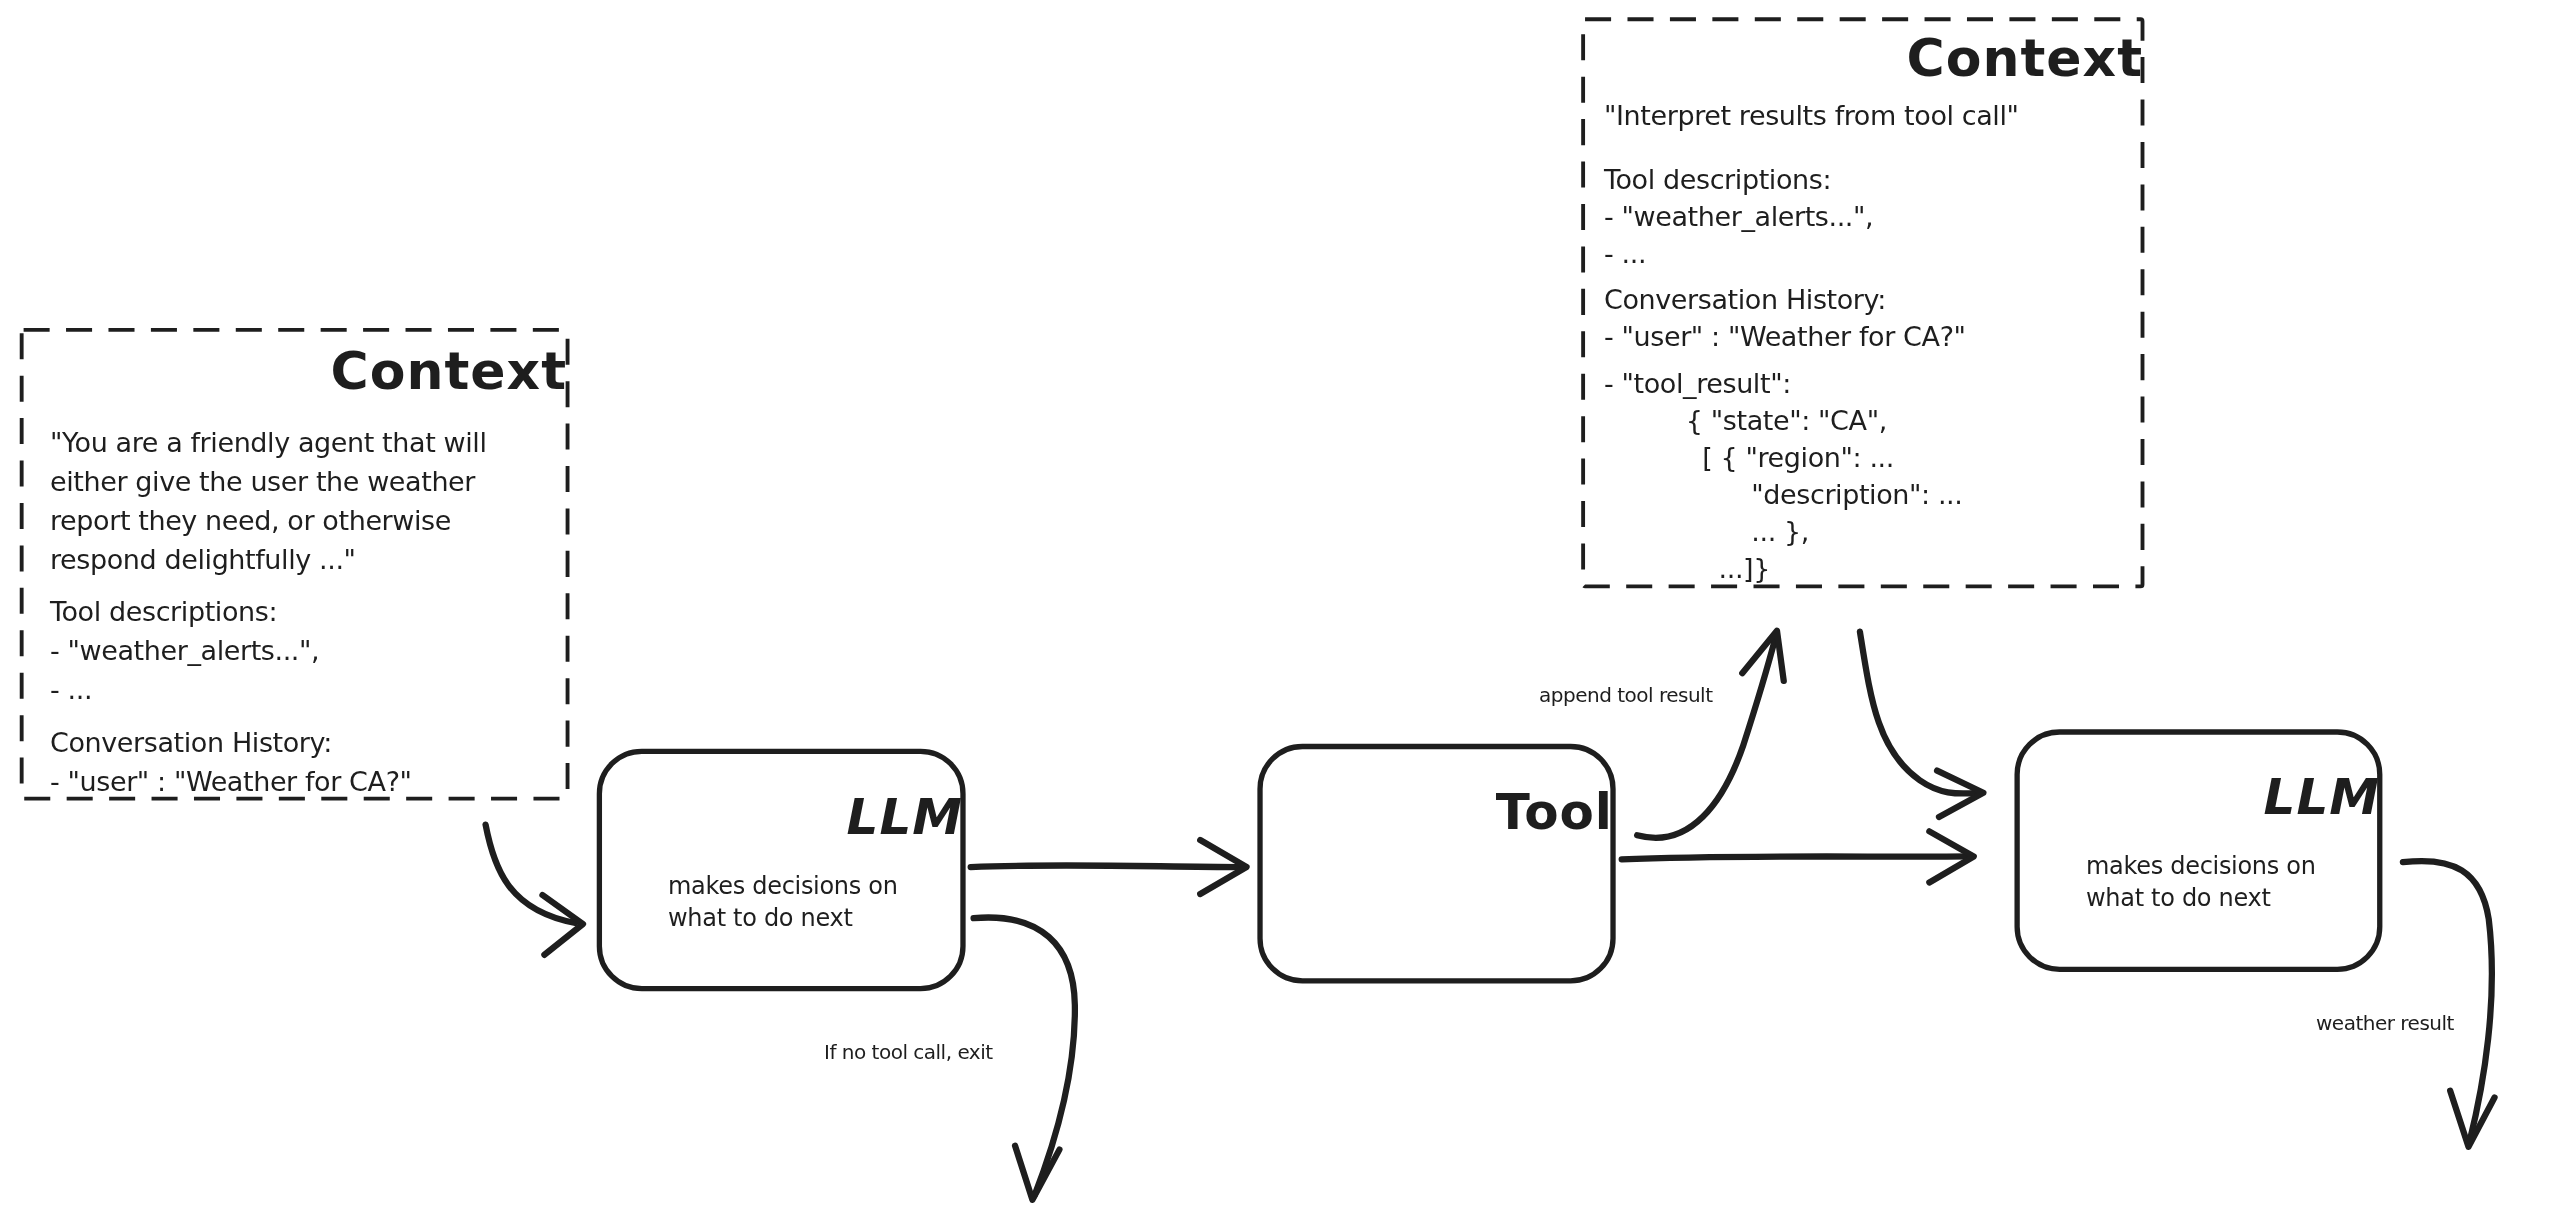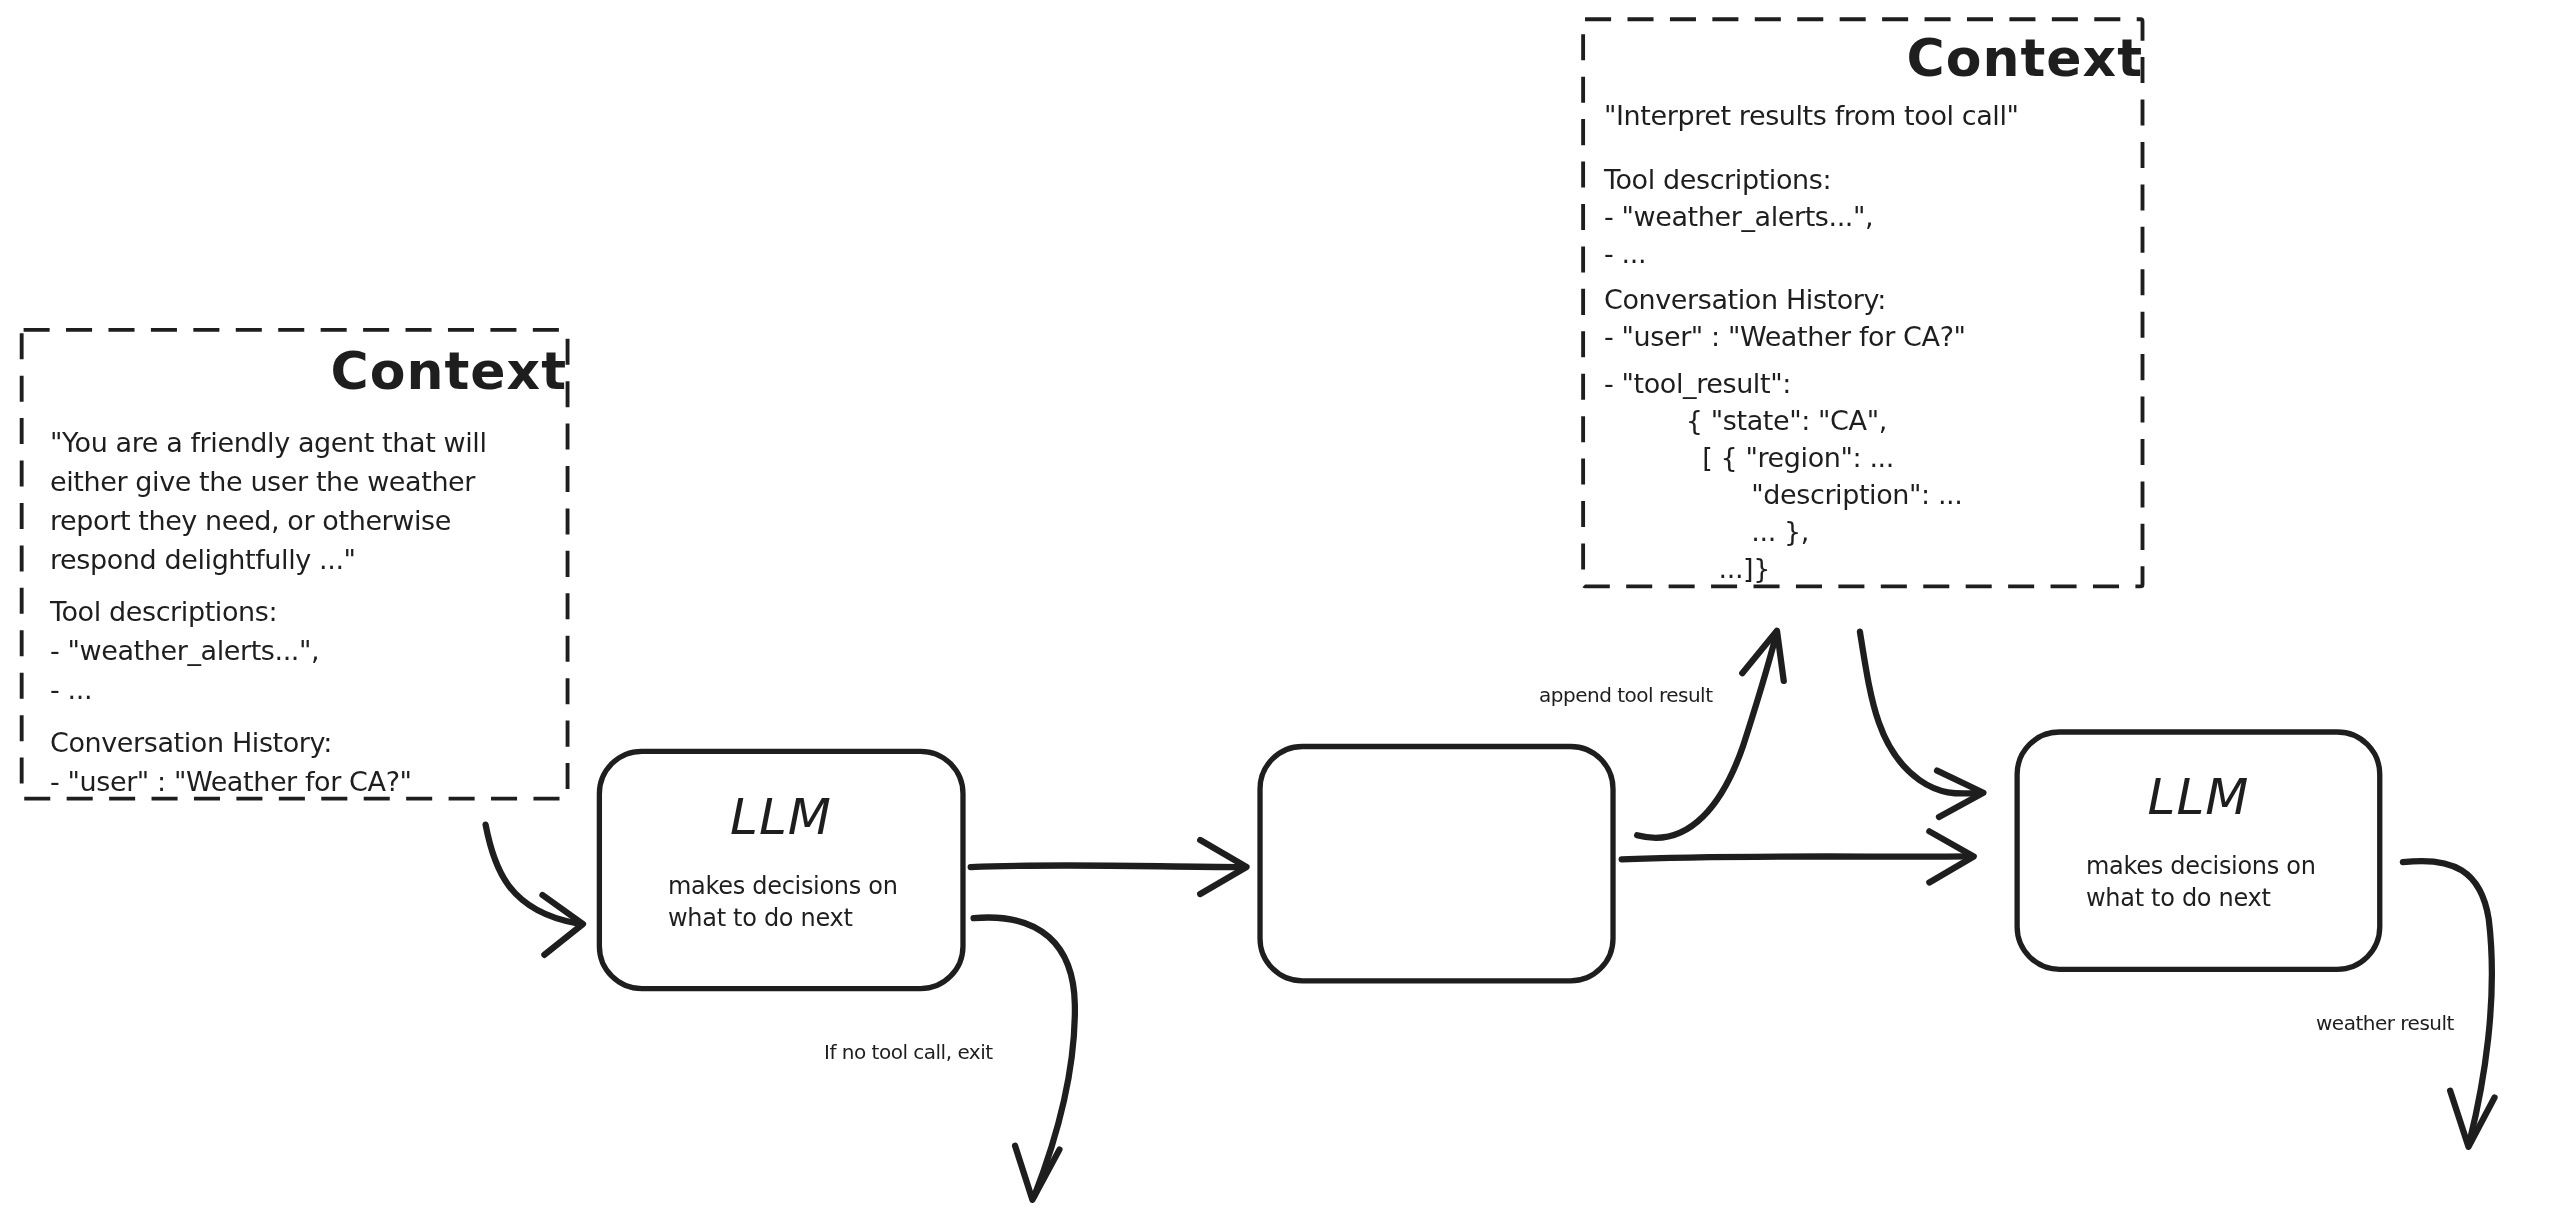--- a/index.html
+++ b/index.html
@@ -26,22 +26,22 @@
   .ctx-left .ctx-title { margin-top: 9.6px; }
   .ctx-left .ctx-para { margin-left: 29px; margin-right: 9.6px; }
   .ctx-left .p-first { margin-top: 21px; }
   .ctx-top .ctx-title { margin-top: 7.7px; }
   .ctx-top .ctx-para { margin-left: 21px; margin-right: 5.8px; margin-top: 9.6px; }
   .ctx-top .p-first { margin-top: 7.7px; }
   .ctx-top .p-tools { margin-top: 27px; }
 
   .node { position: absolute; box-sizing: border-box; text-align: center; }
   .node-title {
-    font-size: 50px; font-weight: normal; letter-spacing: 1px;
-    margin-top: 37px; line-height: 56px;
+    font-size: 50px; font-weight: bold; letter-spacing: 1px;
+    margin-top: 37px; line-height: 56px; text-align: right;
   }
   .title-italic { font-style: italic; }
   .node-sub {
     white-space: pre-wrap; text-align: left; font-size: 24px; line-height: 32px;
     letter-spacing: -0.3px; margin-top: 25px; margin-left: 69px;
   }
 
   .edge-label {
     position: absolute; font-size: 20px; letter-spacing: -0.5px;
     white-space: nowrap;
@@ -122,20 +122,21 @@
               ...]}</div>
   </div>
 
   <div class="node" style="left:599px; top:752px; width:364px; height:237px;">
     <div class="node-title title-italic">LLM</div>
     <div class="node-sub">makes decisions on
 what to do next</div>
   </div>
 
   <div class="node" style="left:1260px; top:747px; width:353px; height:234px;">
+    <div class="node-title">Tool</div>
   </div>
 
   <div class="node" style="left:2017px; top:732px; width:363px; height:237px;">
     <div class="node-title title-italic">LLM</div>
     <div class="node-sub">makes decisions on
 what to do next</div>
   </div>
 
   <div class="edge-label" style="left:1539px; top:683px;">append tool result</div>
   <div class="edge-label" style="left:824px; top:1040px;">If no tool call, exit</div>

